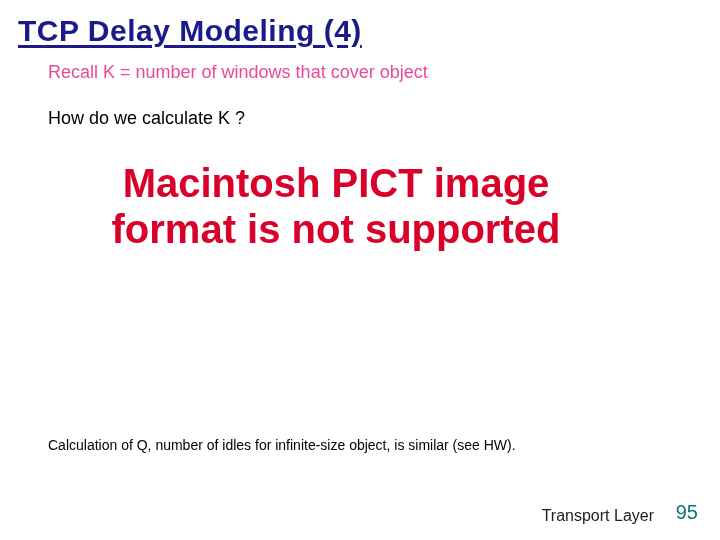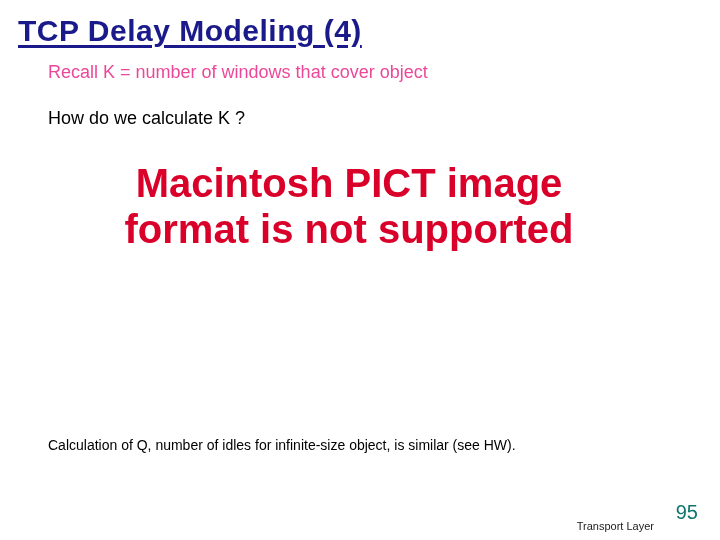--- a/index.html
+++ b/index.html
@@ -40,21 +40,21 @@
   }
   .line2 {
     position: absolute;
     left: 48px;
     top: 108px;
     font-size: 18px;
     color: #000;
   }
   .pict-box {
     position: absolute;
-    left: 119px;
+    left: 106px;
     top: 160px;
     width: 460px;
     text-align: center;
     font-family: Arial, Helvetica, sans-serif;
     font-size: 40px;
     font-weight: bold;
     color: #d9002a;
     line-height: 1.15;
   }
   .bottom-text {
@@ -62,22 +62,22 @@
     left: 48px;
     top: 436px;
     width: 600px;
     font-size: 14px;
     color: #000;
     line-height: 1.3;
   }
   .footer-label {
     position: absolute;
     right: 66px;
-    bottom: 8px;
-    font-size: 11px;
+    bottom: 15px;
+    font-size: 16px;
     color: #212121;
     margin-left: 42px;
   }
   .footer-num {
     position: absolute;
     right: 22px;
     bottom: 16px;
     font-size: 20px;
     color: #0f766e;
   }

